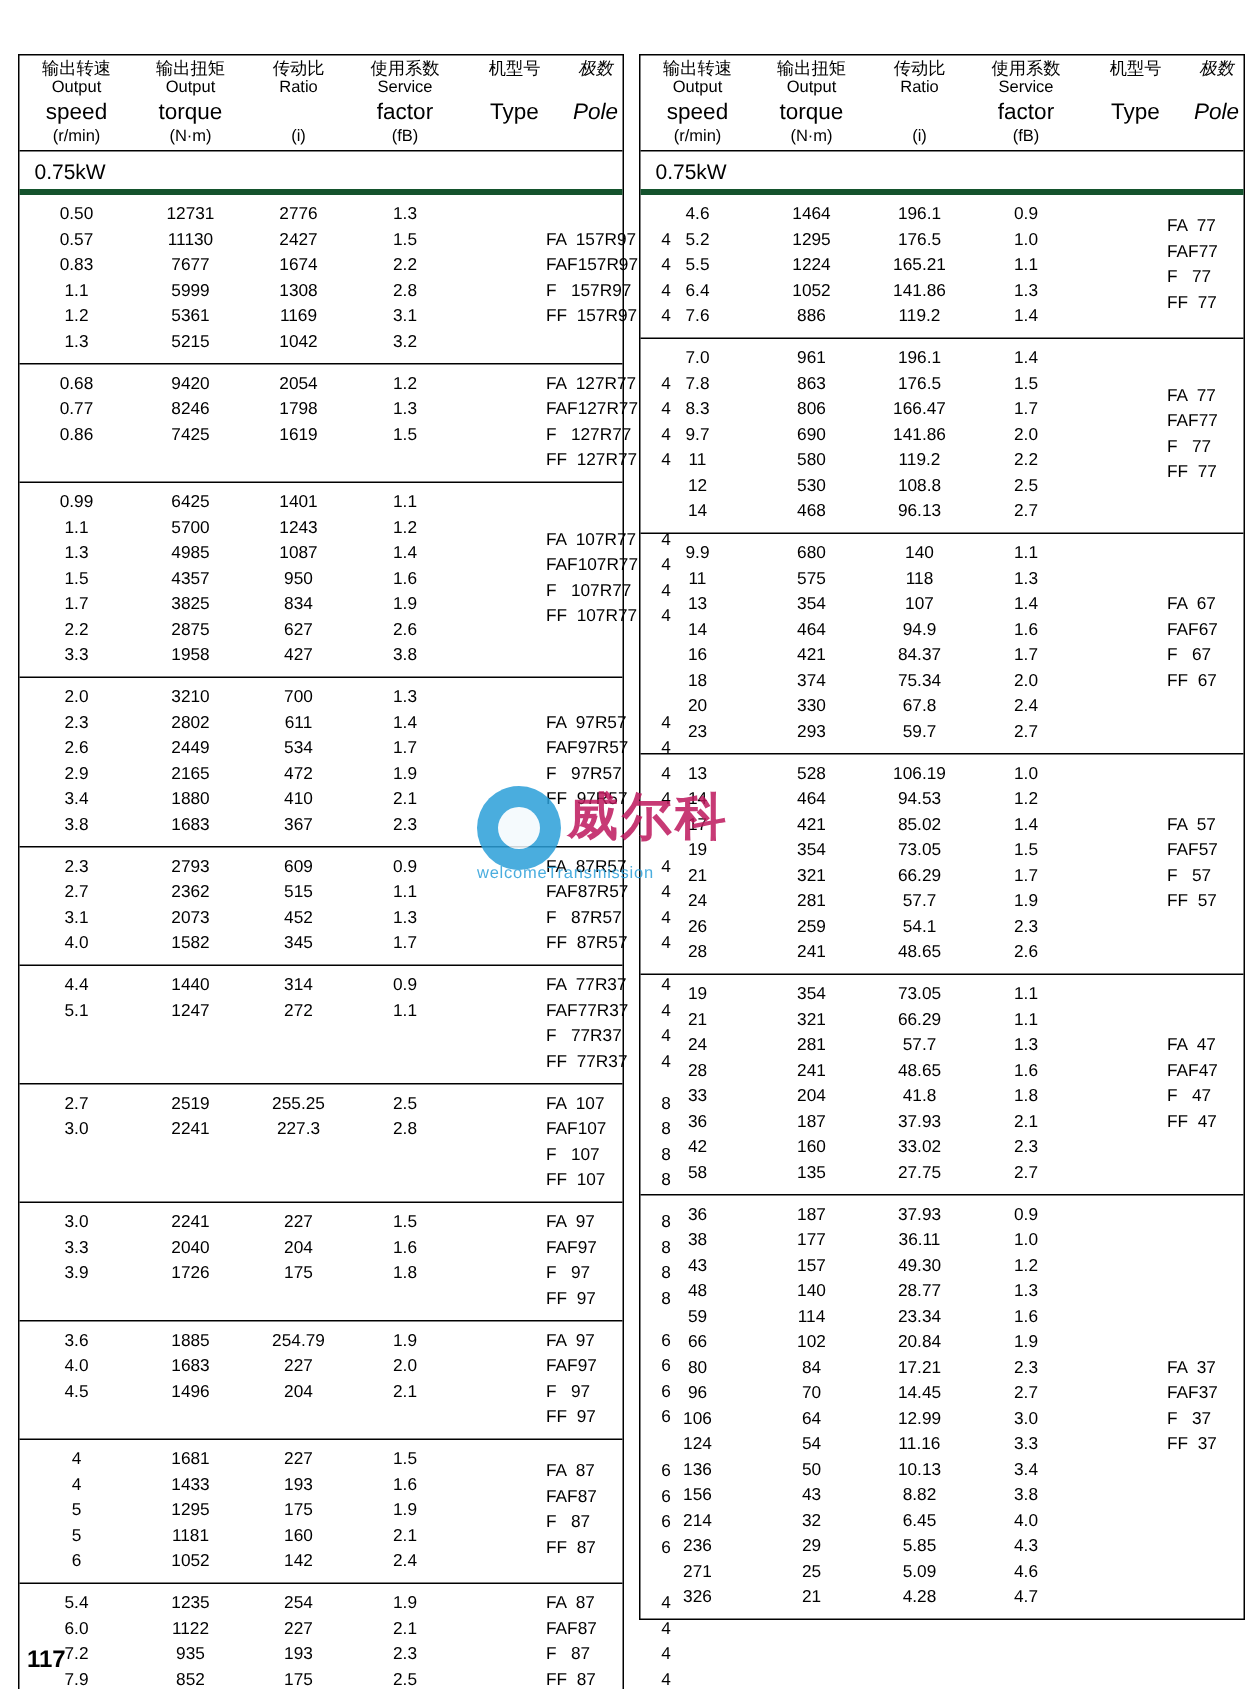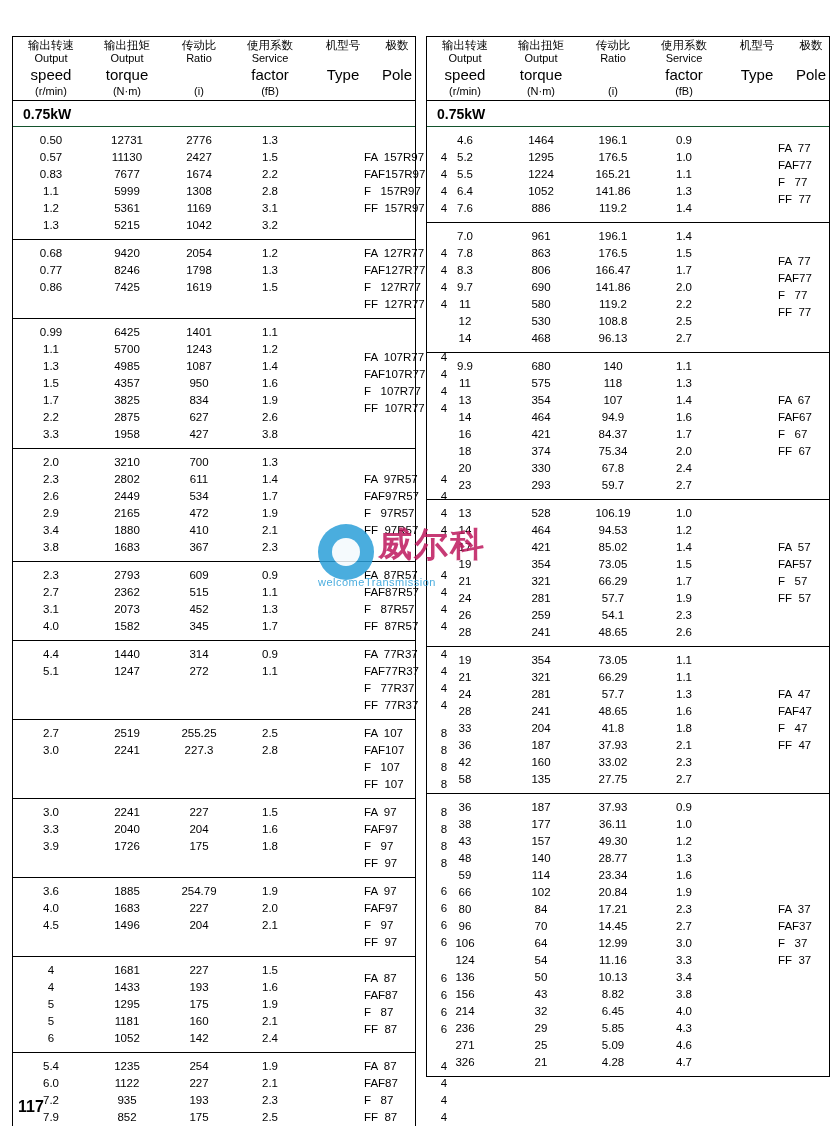--- a/index.html
+++ b/index.html
@@ -69,27 +69,27 @@
   .hcell .unit {
     display: block;
     white-space: nowrap;
     font-size: 11px;
   }
   .c-speed  { width: 76px; }
   .c-torque { width: 76px; }
   .c-ratio  { width: 68px; }
   .c-sf     { width: 74px; }
   .c-type   { width: 72px; }
-  .c-pole   { width: 36px; }
+  .c-pole   { width: 36px; font-style: italic; }
 
   .kwrow {
-    font-weight: bold;
+    font-weight: normal;
     font-size: 14px;
     padding: 5px 0 4px 10px;
-    border-bottom: 1px solid #14532d;
+    border-bottom: 4px solid #14532d;
   }
 
   .group {
     border-bottom: 1px solid #000;
     position: relative;
     display: flex;
     flex-direction: row;
     gap: 47px;
   }
   .group:last-child { border-bottom: none; }

